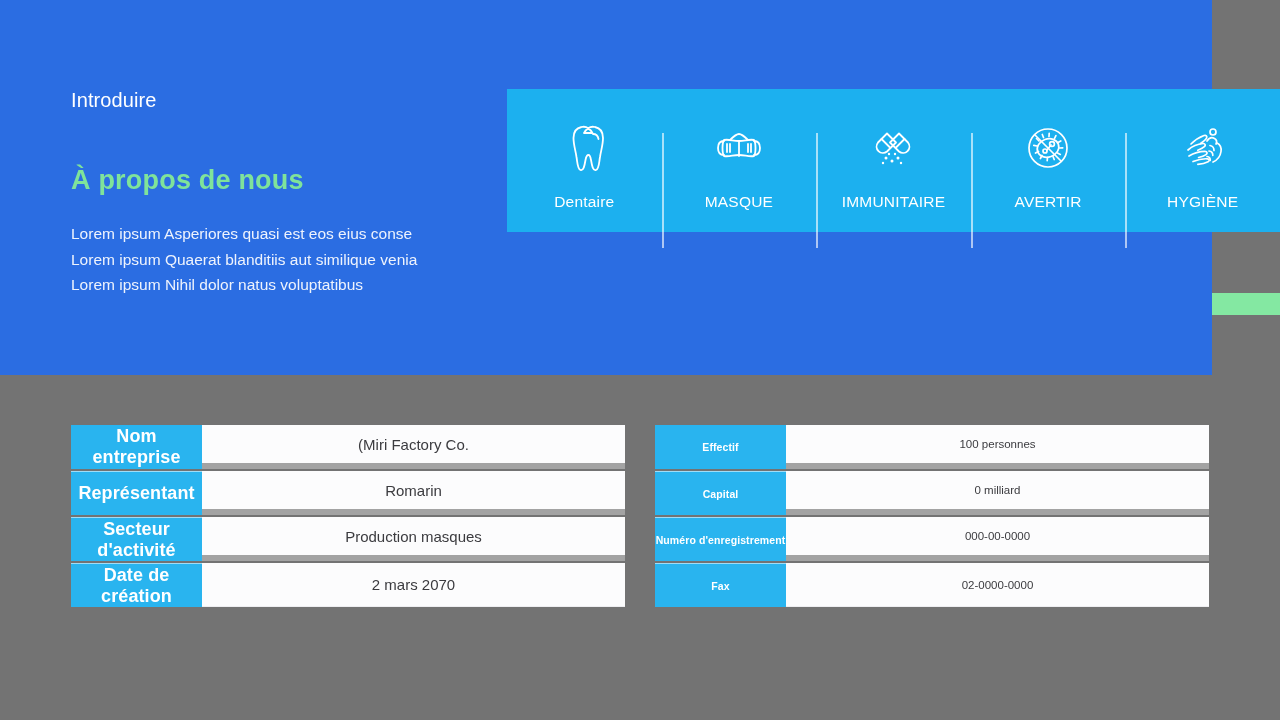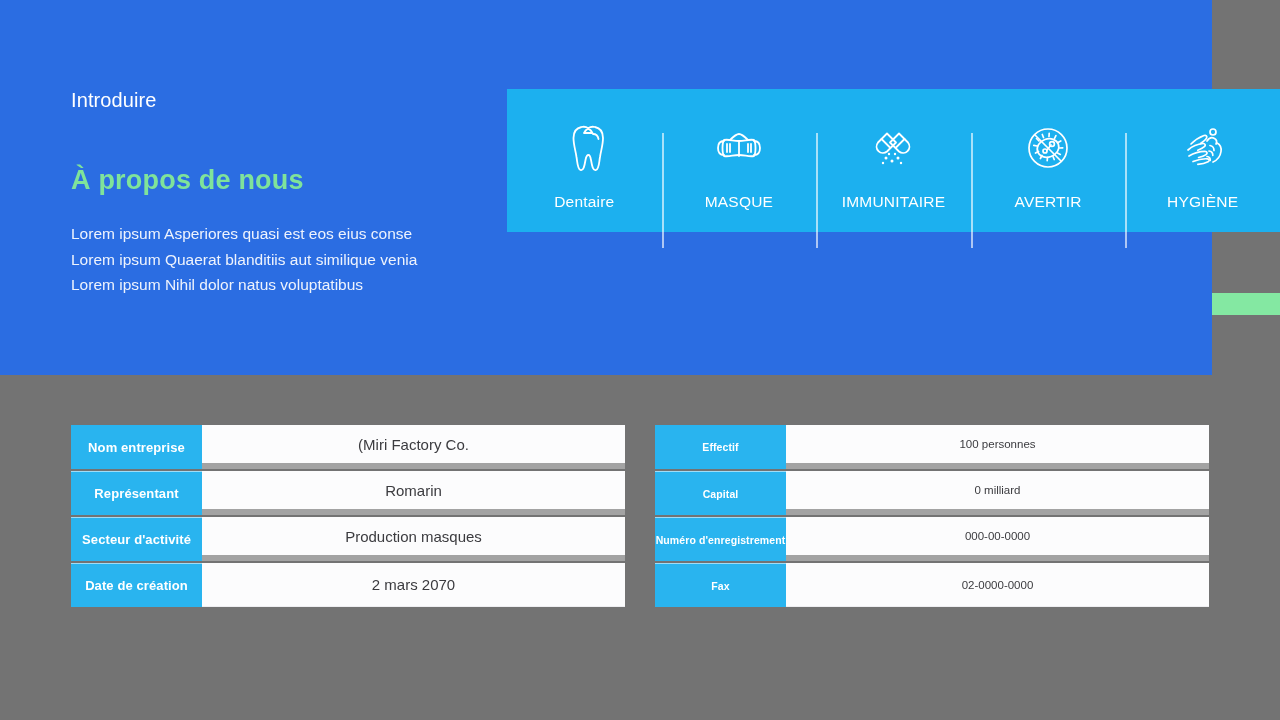--- a/index.html
+++ b/index.html
@@ -74,21 +74,21 @@
   .table.left  { left: 71px;  width: 554px; }
   .table.right { left: 655px; width: 554px; }
 
   .trow { display: flex; height: 44px; }
   .thead-cell {
     width: 131px; flex: 0 0 131px;
     background: #29b4ef; color: #ffffff;
     display: flex; align-items: center; justify-content: center;
     font-weight: 700; letter-spacing: .1px; text-align: center;
   }
-  .table.left  .thead-cell { font-size: 13px; }
+  .table.left  .thead-cell { font-size: 18px; }
   .table.right .thead-cell { font-size: 10.5px; }
   .trow + .trow .thead-cell { border-top: 1px solid rgba(255,255,255,.55); }
 
   .tval-cell {
     flex: 1 1 auto; background: #fcfcfd;
     display: flex; align-items: center; justify-content: center;
     color: #3b3b3f; border-bottom: 6px solid #a3a3a3;
   }
   .table.left  .tval-cell { font-size: 15px; }
   .table.right .tval-cell { font-size: 11.5px; }

